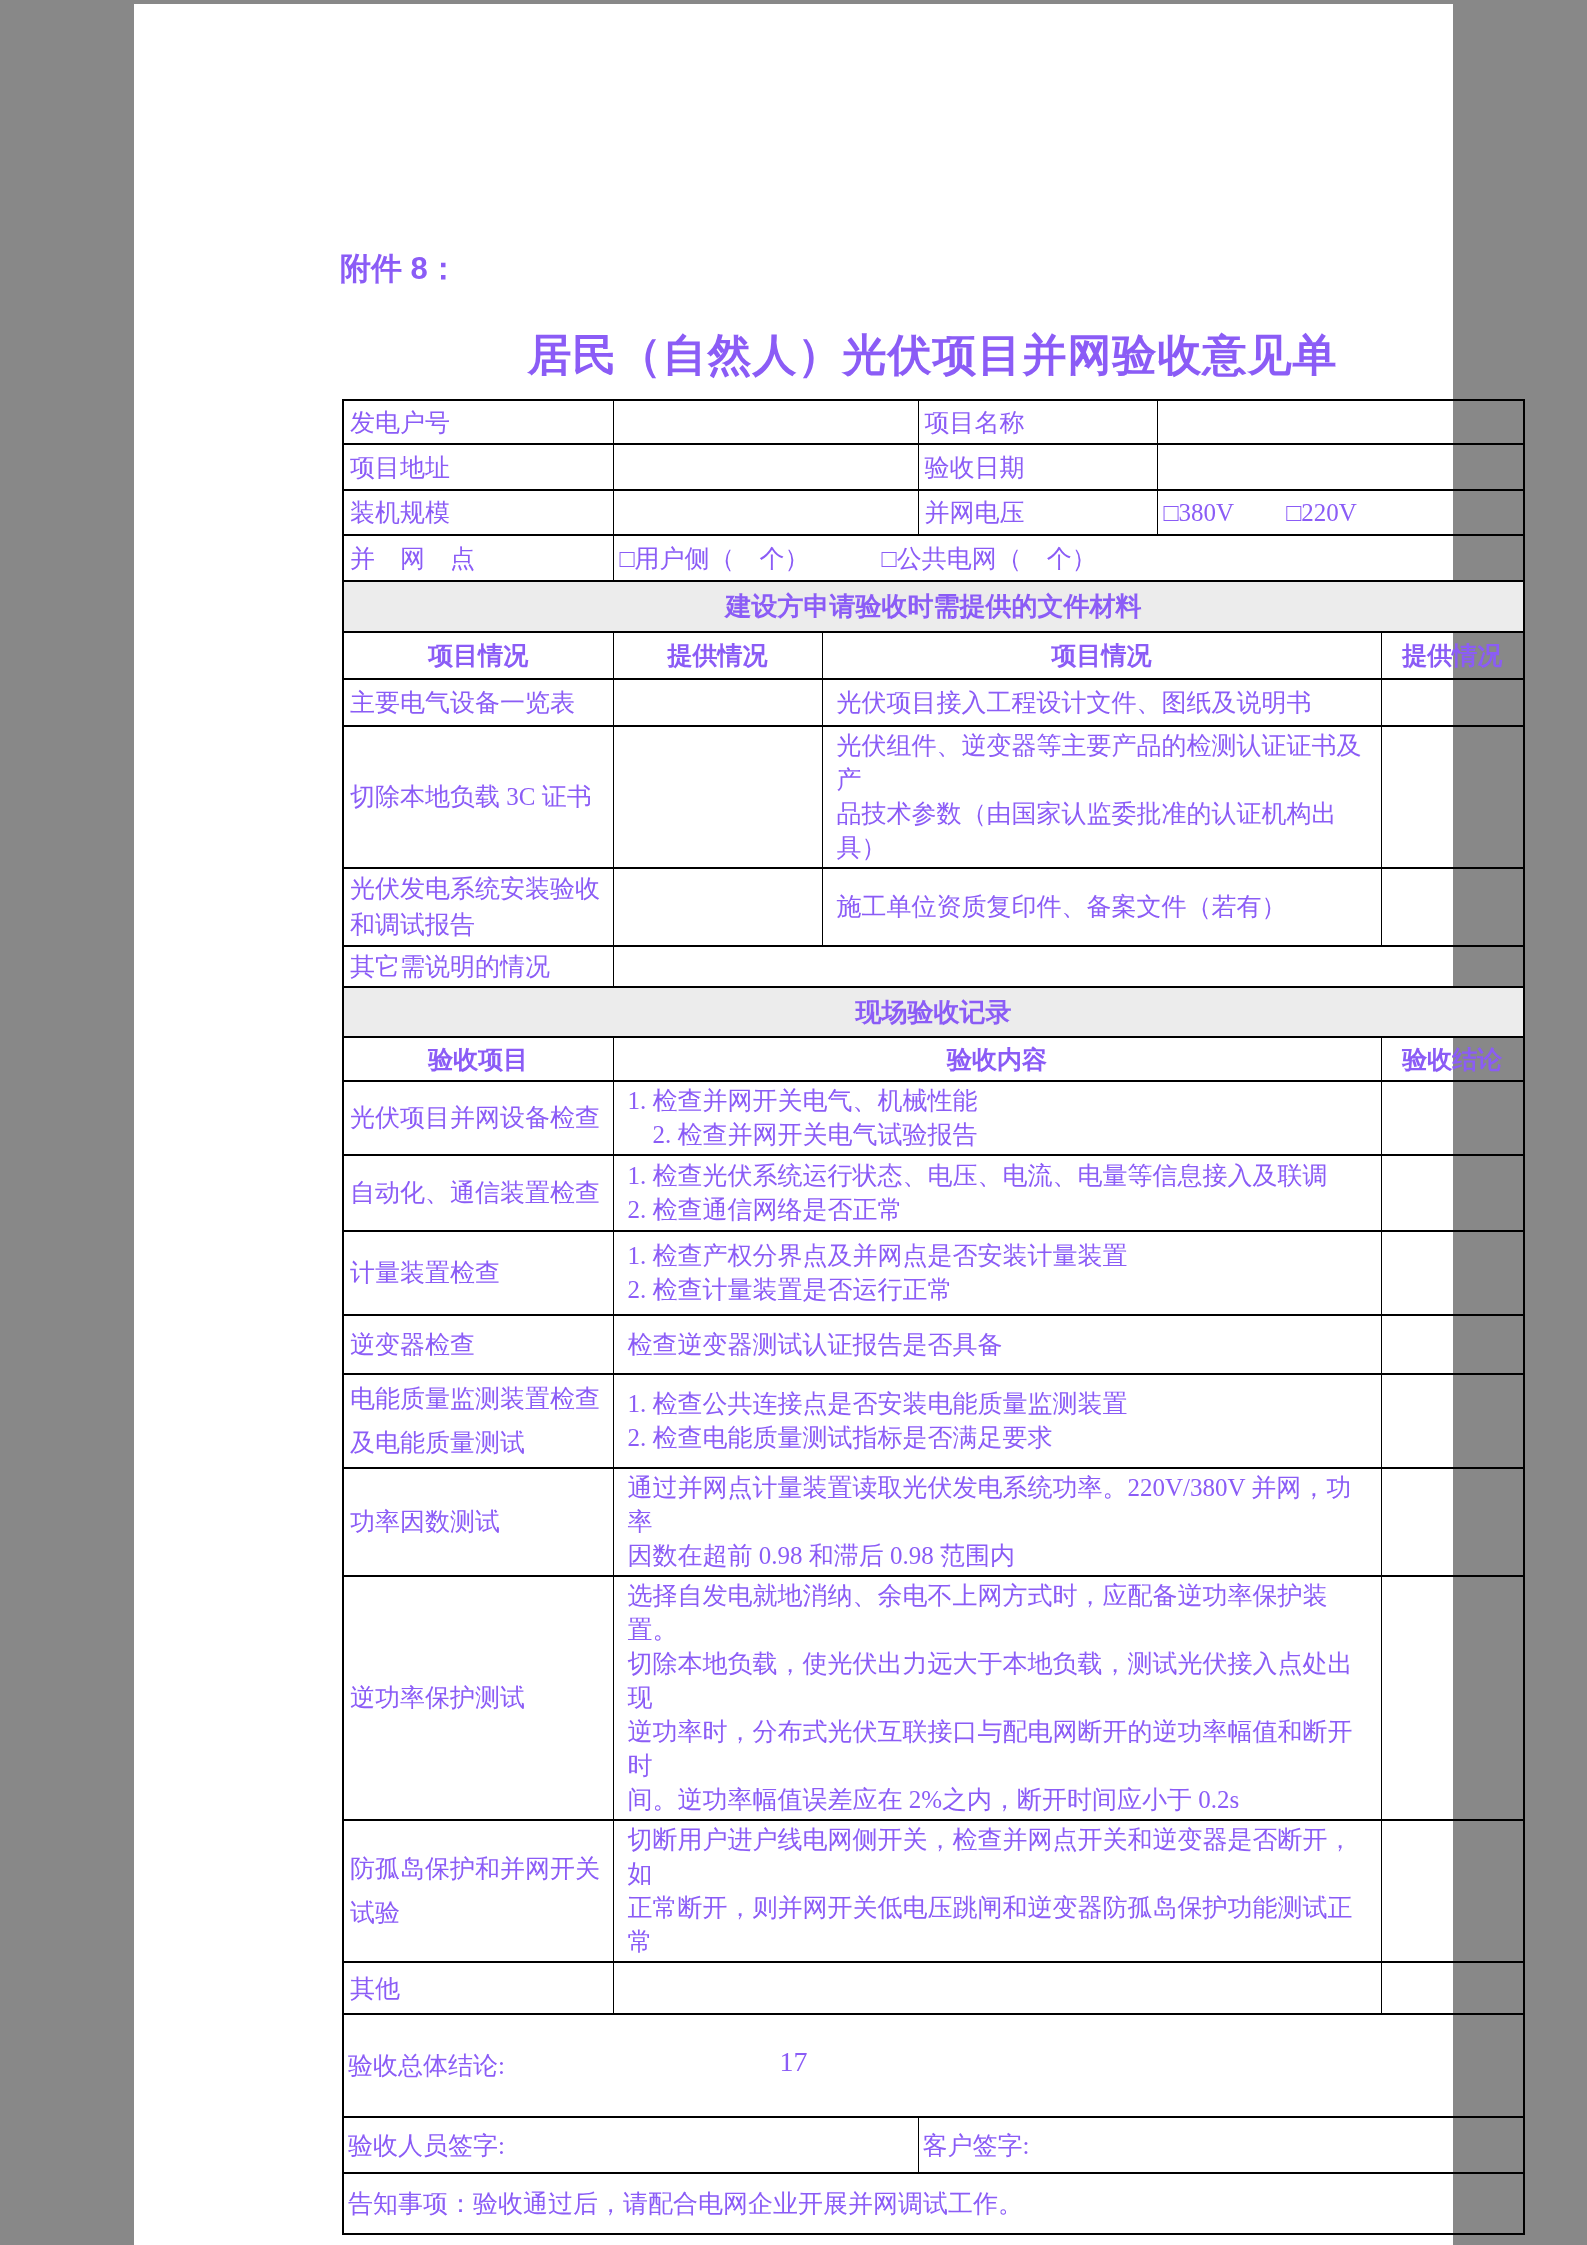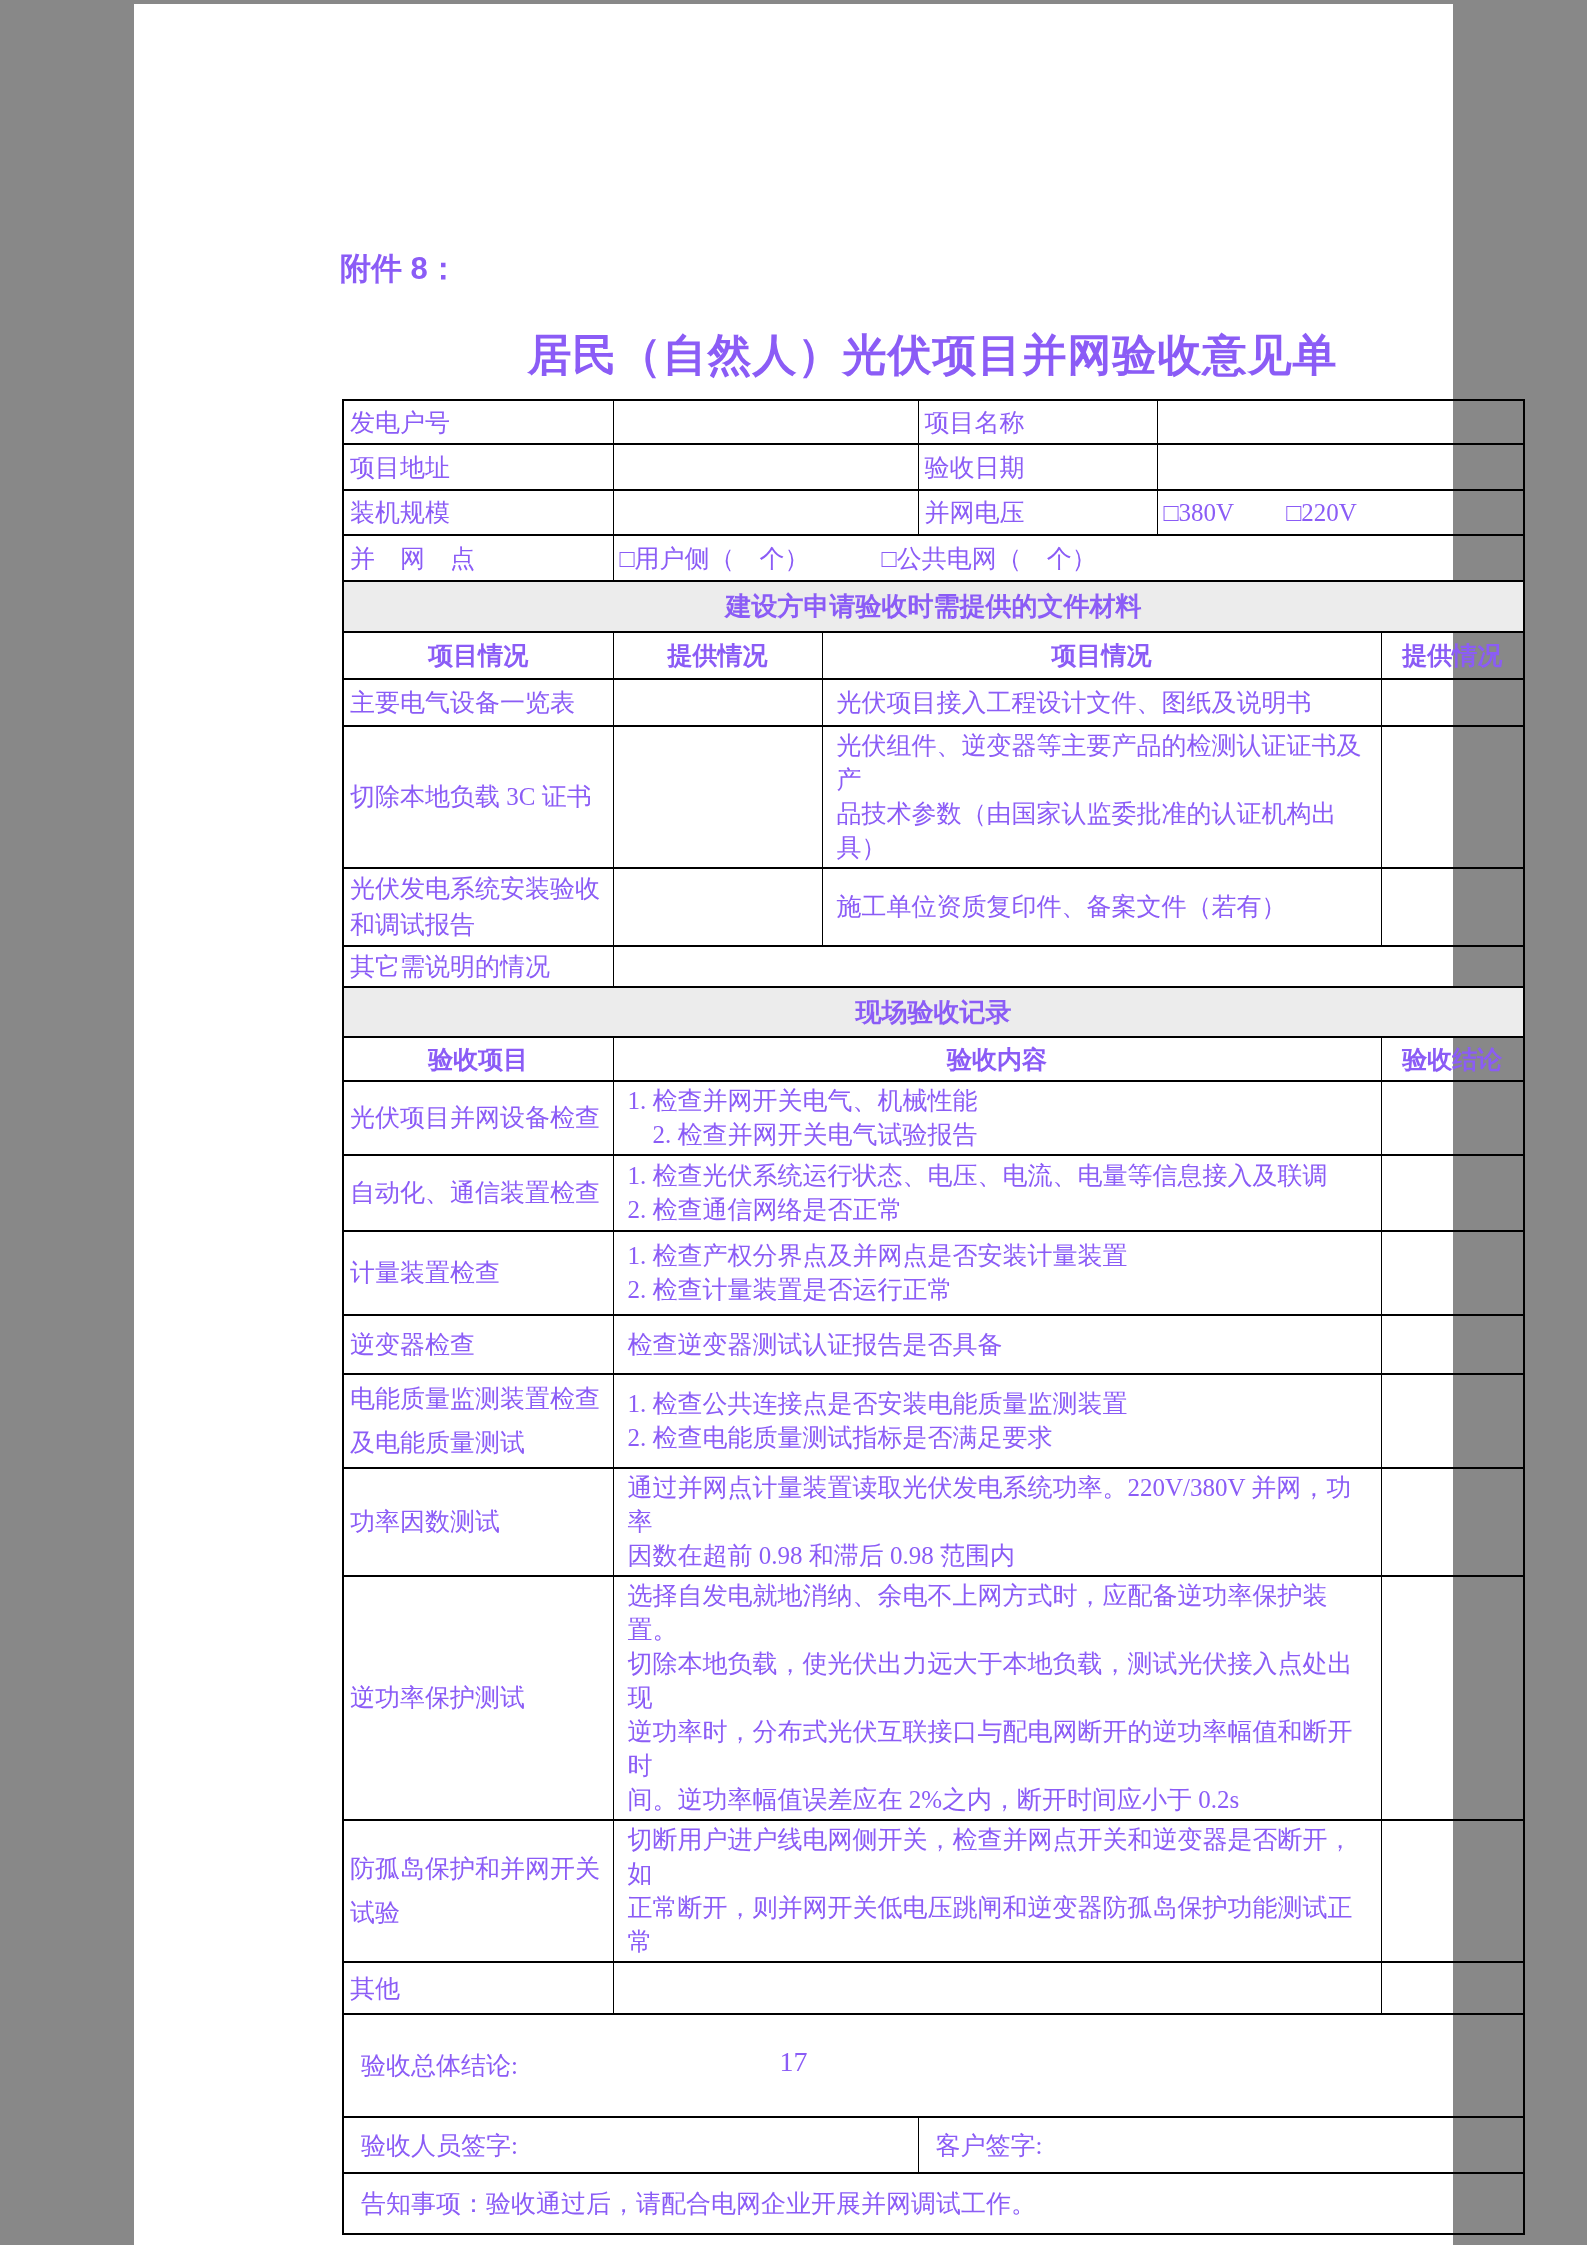--- a/index.html
+++ b/index.html
@@ -28,21 +28,21 @@
   td{
     border:1px solid #000;border-top:2px solid #000;border-bottom:2px solid #000;
     padding:2px 6px;vertical-align:middle;overflow:hidden;
   }
   .lbl{text-align:left;}
   .hd{text-align:center;font-weight:700;}
   .sec{background:#ececec;text-align:center;font-weight:700;font-size:26px;}
   .lft{text-align:left;line-height:36px;white-space:pre-wrap;}
   .cnt{text-align:left;padding-left:14px;line-height:34px;white-space:pre-wrap;}
   .ml{line-height:44px;white-space:pre-wrap;}
-  .sig{text-align:left;padding-left:17px;}
+  .sig{text-align:left;padding-left:4px;}
   .chk380{margin-right:52px;}
   .chkuser{margin-right:72px;}
   .page-number{
     position:absolute;left:0;top:2042px;width:100%;
     text-align:center;font-size:28px;
   }
 </style>
 </head>
 <body>
 

